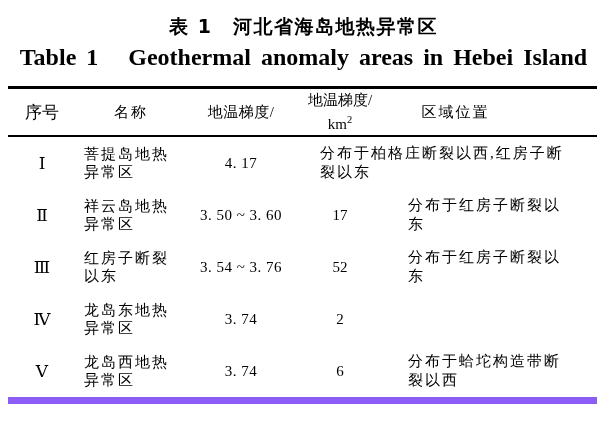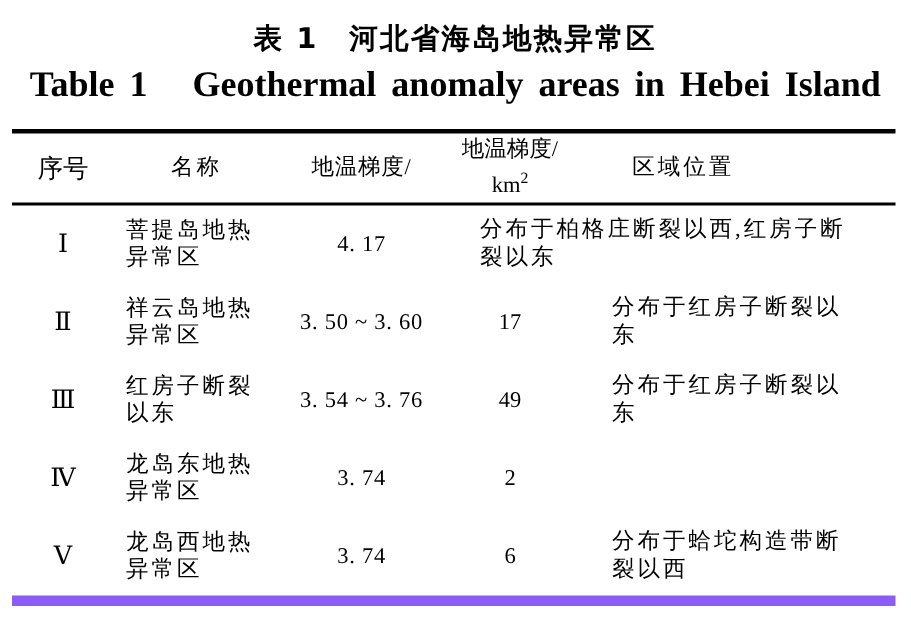--- a/index.html
+++ b/index.html
@@ -97,21 +97,21 @@
       <div class="c name">祥云岛地热异常区</div>
       <div class="c grad">3. 50 ~ 3. 60</div>
       <div class="c area">17</div>
       <div class="c loc">分布于红房子断裂以东</div>
     </div>
 
     <div class="trow">
       <div class="c no">Ⅲ</div>
       <div class="c name">红房子断裂以东</div>
       <div class="c grad">3. 54 ~ 3. 76</div>
-      <div class="c area">49</div>
+      <div class="c area">52</div>
       <div class="c loc">分布于红房子断裂以东</div>
     </div>
 
     <div class="trow">
       <div class="c no">Ⅳ</div>
       <div class="c name">龙岛东地热异常区</div>
       <div class="c grad">3. 74</div>
       <div class="c area">2</div>
     </div>
 

